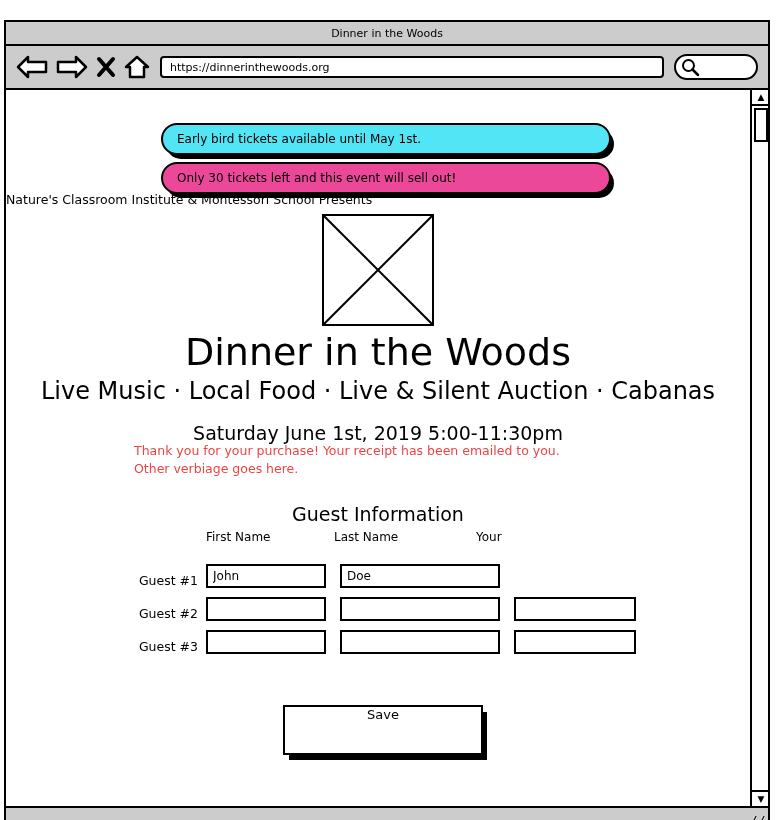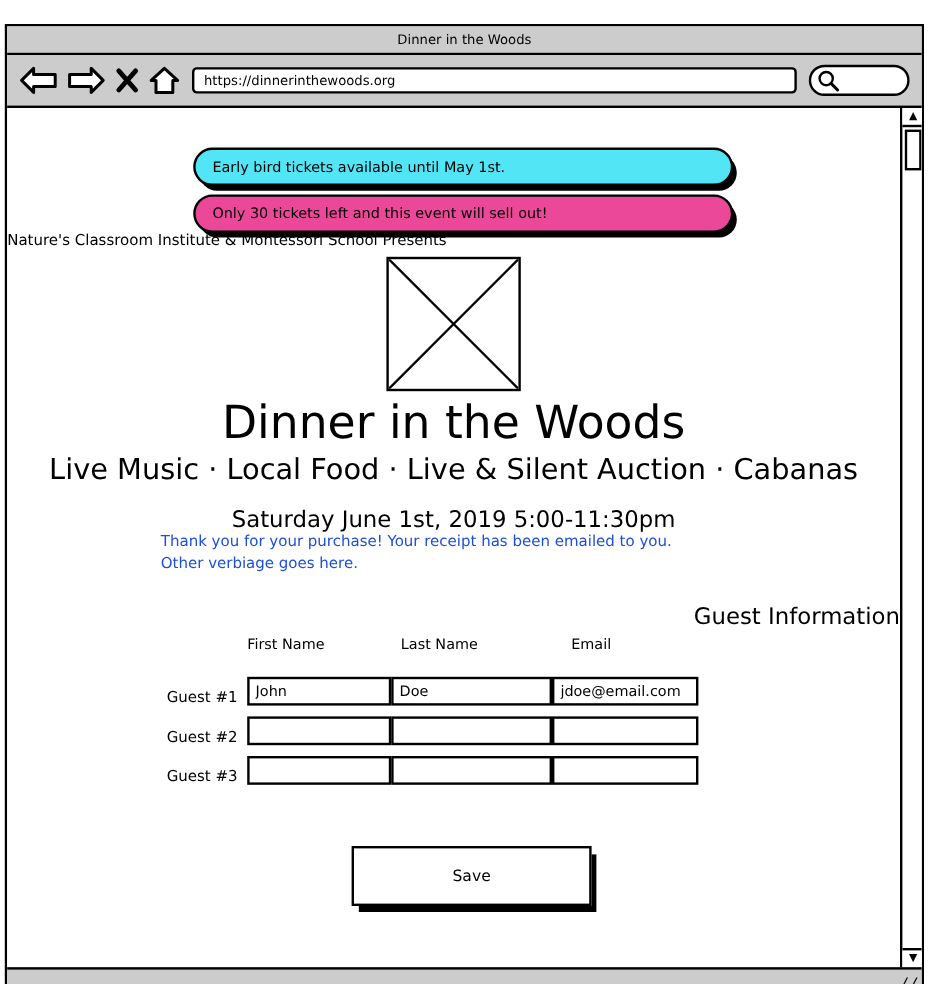--- a/index.html
+++ b/index.html
@@ -218,29 +218,29 @@
     font-size: 19px;
     color: #000;
     margin-top: 20px;
   }
 
   .body-copy {
     position: absolute;
     left: 128px;
     top: 352px;
     font-size: 12.5px;
-    color: #1d4ed8;
+    color: #ef4444;
     line-height: 18px;
   }
 
   .section-title {
     position: absolute;
     top: 413px;
     width: 744px;
-    text-align: right;
+    text-align: center;
     font-size: 19px;
     color: #000;
   }
 
   
   .guest-table {
     position: absolute;
     left: 128px;
     top: 440px;
   }
@@ -273,44 +273,43 @@
   .gt-input {
     height: 24px;
     border: 2px solid #000;
     background: #ffffff;
     box-sizing: border-box;
     font-family: "DejaVu Sans", sans-serif;
     font-size: 12px;
     color: #000;
     padding: 0 5px;
     outline: none;
+    margin-right: 14px;
   }
   .in-first { width: 120px; }
-  .in-last  { width: 134px; }
+  .in-last  { width: 160px; }
   .in-email { width: 122px; }
 
   
   .save-btn {
     position: absolute;
     left: 277px;
     top: 615px;
     width: 200px;
     height: 50px;
     border: 2px solid #000;
     background: #ffffff;
     box-sizing: border-box;
     display: flex;
-    align-items: center;
     justify-content: center;
     font-size: 13px;
     color: #000;
     font-family: "DejaVu Sans", sans-serif;
     box-shadow: 5px 6px 0 -1px #000;
     cursor: pointer;
-    margin-left: 10px;
   }
 </style>
 </head>
 <body>
 
 <div class="browser">
 
   <div class="titlebar">
     <span>Dinner in the Woods</span>
   </div>
@@ -381,28 +380,27 @@
         <div>Thank you for your purchase! Your receipt has been emailed to you.</div>
         <div>Other verbiage goes here.</div>
       </div>
 
       <div class="section-title">Guest Information</div>
 
       <div class="guest-table">
         <div class="gt-head">
           <div class="col-first">First Name</div>
           <div class="col-last">Last Name</div>
-          <div class="col-email">Email</div>
+          <div class="col-email">Your</div>
         </div>
 
         <div class="gt-row">
           <div class="gt-label">Guest #1</div>
           <input class="gt-input in-first" value="John" style="">
           <input class="gt-input in-last" value="Doe" style="">
-          <input class="gt-input in-email" value="jdoe@email.com" style="">
         </div>
 
         <div class="gt-row">
           <div class="gt-label">Guest #2</div>
           <input class="gt-input in-first" value="" style="">
           <input class="gt-input in-last" value="" style="">
           <input class="gt-input in-email" value="" style="">
         </div>
 
         <div class="gt-row">

